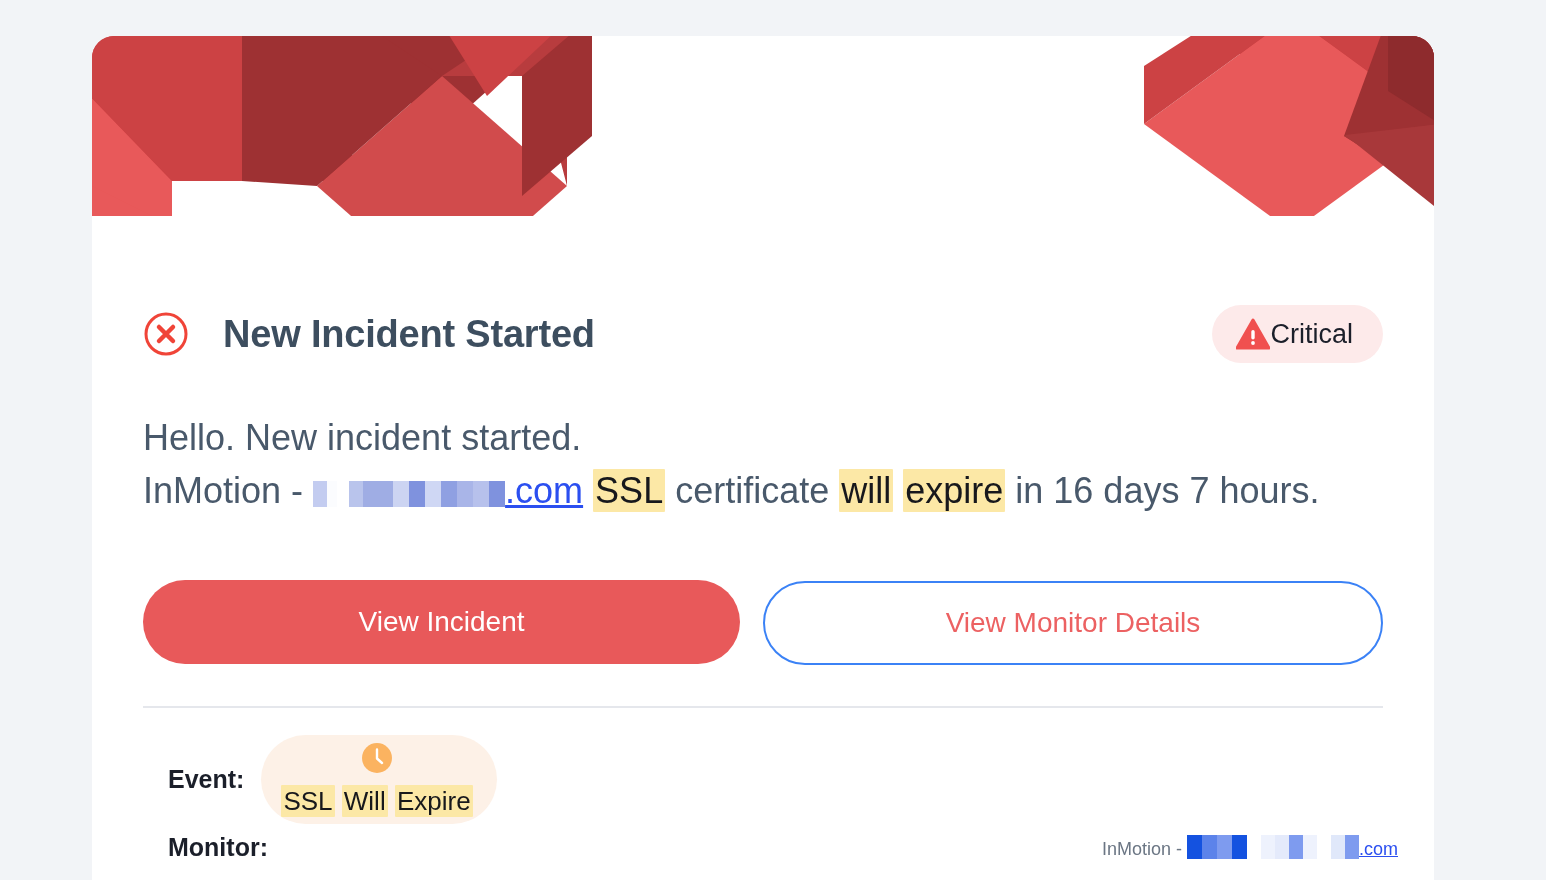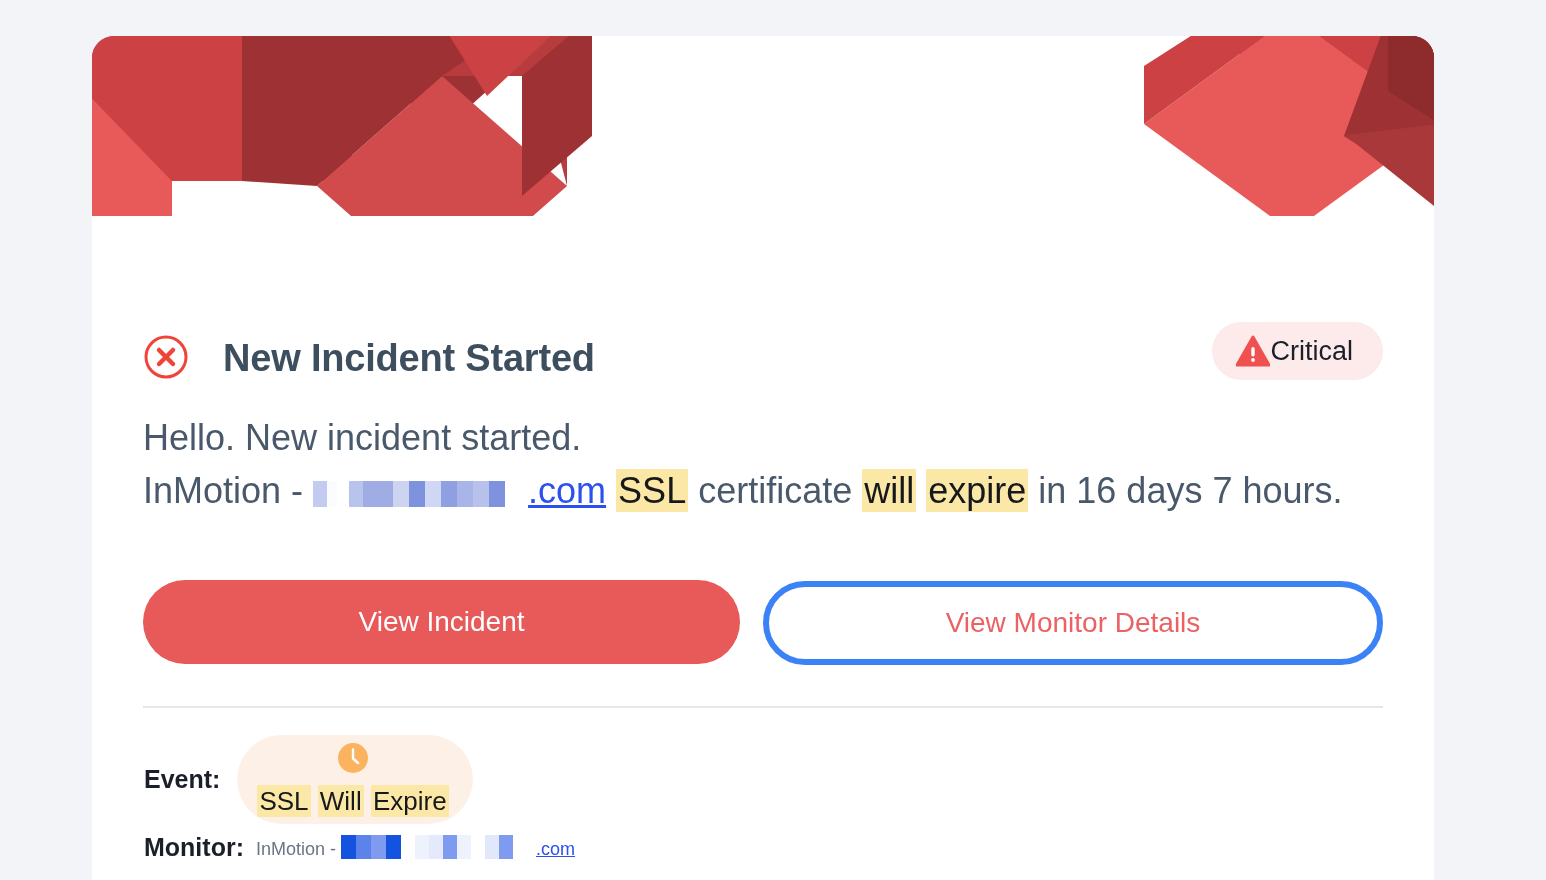--- a/index.html
+++ b/index.html
@@ -48,21 +48,21 @@
   }
 
   
   .title-row {
     position: absolute;
     left: 51px;
     top: 252px;
     width: 1240px;
     height: 92px;
     display: flex;
-    align-items: flex-end;
+    align-items: center;
   }
   .title-icon {
     width: 46px;
     height: 46px;
     flex: 0 0 46px;
     display: block;
   }
   .title-text {
     margin-left: 34px;
     font-size: 38px;
@@ -107,21 +107,20 @@
   }
   mark.hl {
     background: #fce8a6;
     color: #17181c;
     padding: 1px 2px;
     border-radius: 1px;
   }
   a.link {
     color: #2b4ff0;
     text-decoration: underline;
-    padding-left: 23px;
   }
 
   
   .redact {
     display: inline-block;
     vertical-align: -4px;
     line-height: 0;
     font-size: 0;
   }
   .redact i {
@@ -153,47 +152,47 @@
     width: 597px;
     background: #e8595a;
     color: #ffffff;
     border: none;
   }
   .btn-outline {
     width: 620px;
     margin-top: 3px;
     background: #ffffff;
     color: #ec6162;
-    border: 6px solid #3b82f6;
+    border: 2px solid #3b82f6;
   }
 
   
   .divider {
     position: absolute;
     left: 51px;
     top: 670px;
     width: 1240px;
     height: 2px;
     background: #e5e7ec;
   }
 
   
   .meta {
     position: absolute;
-    left: 52px;
+    left: 76px;
     top: 712px;
     width: 1230px;
   }
   .meta-row {
     display: flex;
     align-items: center;
     white-space: nowrap;
   }
   .meta-row.event-row { height: 62px; }
-  .meta-row.monitor-row { height: 62px; margin-top: 6px; }
+  .meta-row.monitor-row { height: 62px; margin-top: 6px; justify-content: space-between; }
 
   .meta-label {
     font-size: 25px;
     font-weight: bold;
     color: #1b1f2a;
   }
   .event-pill {
     margin-left: 17px;
     display: flex;
     align-items: center;

